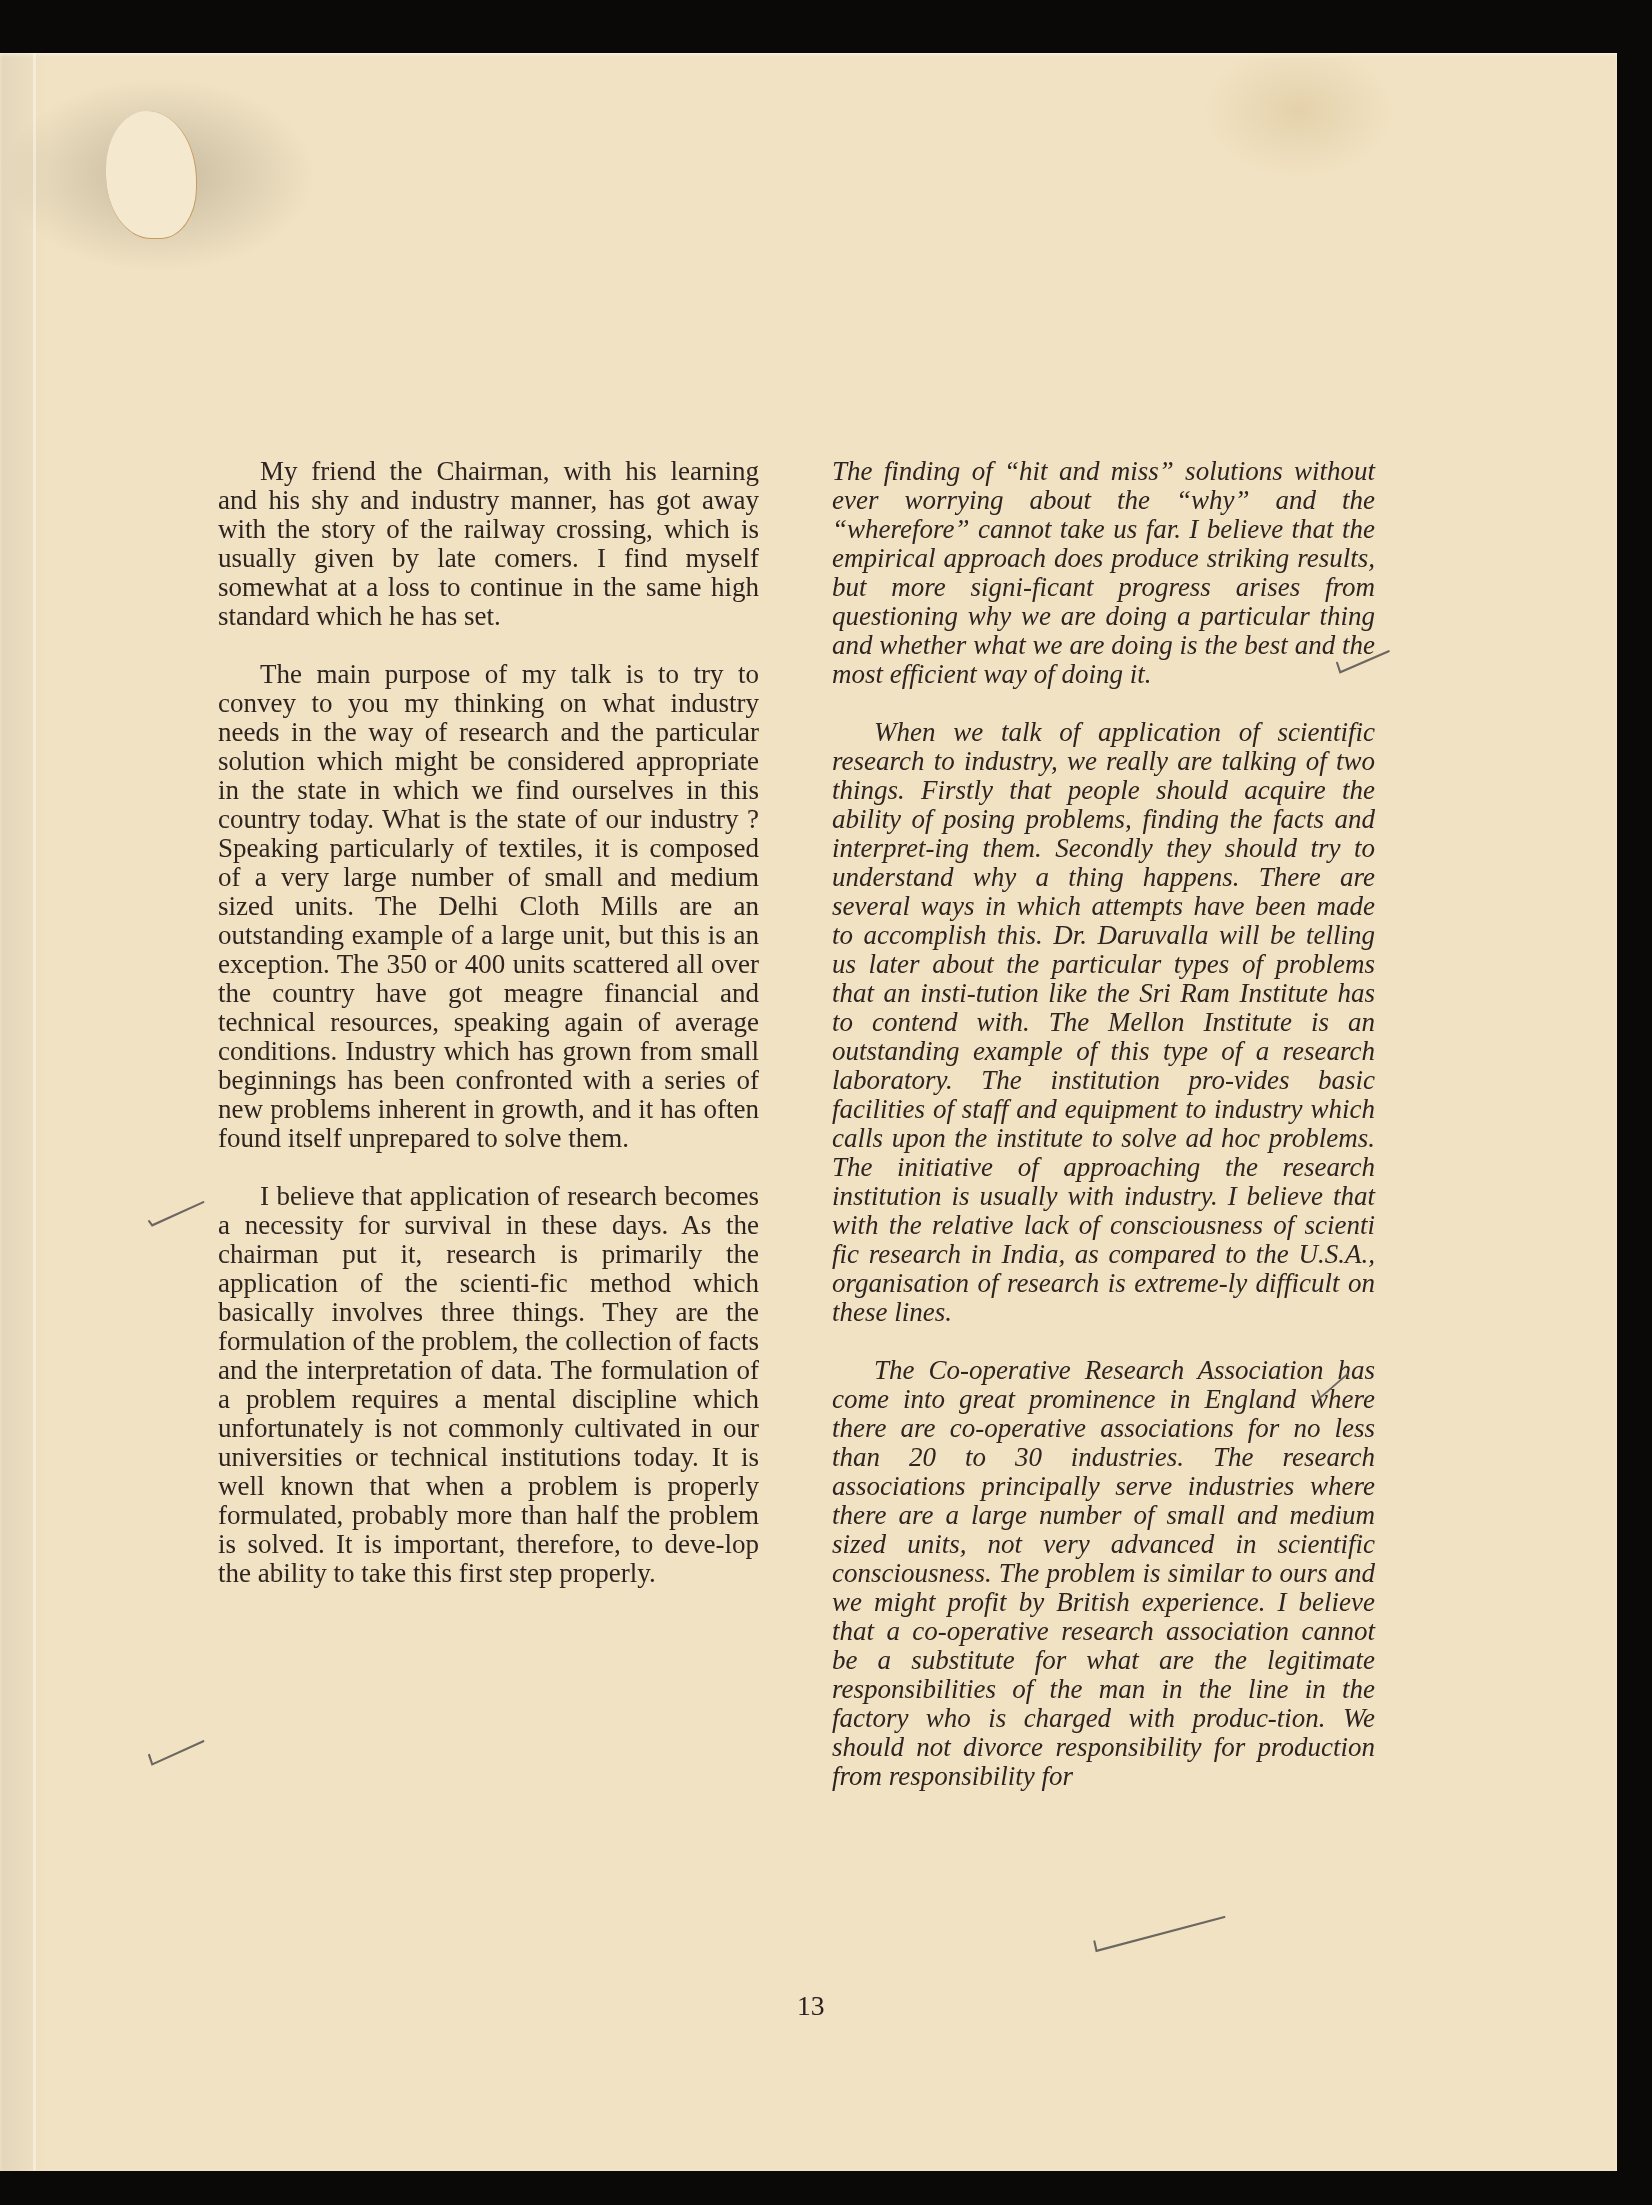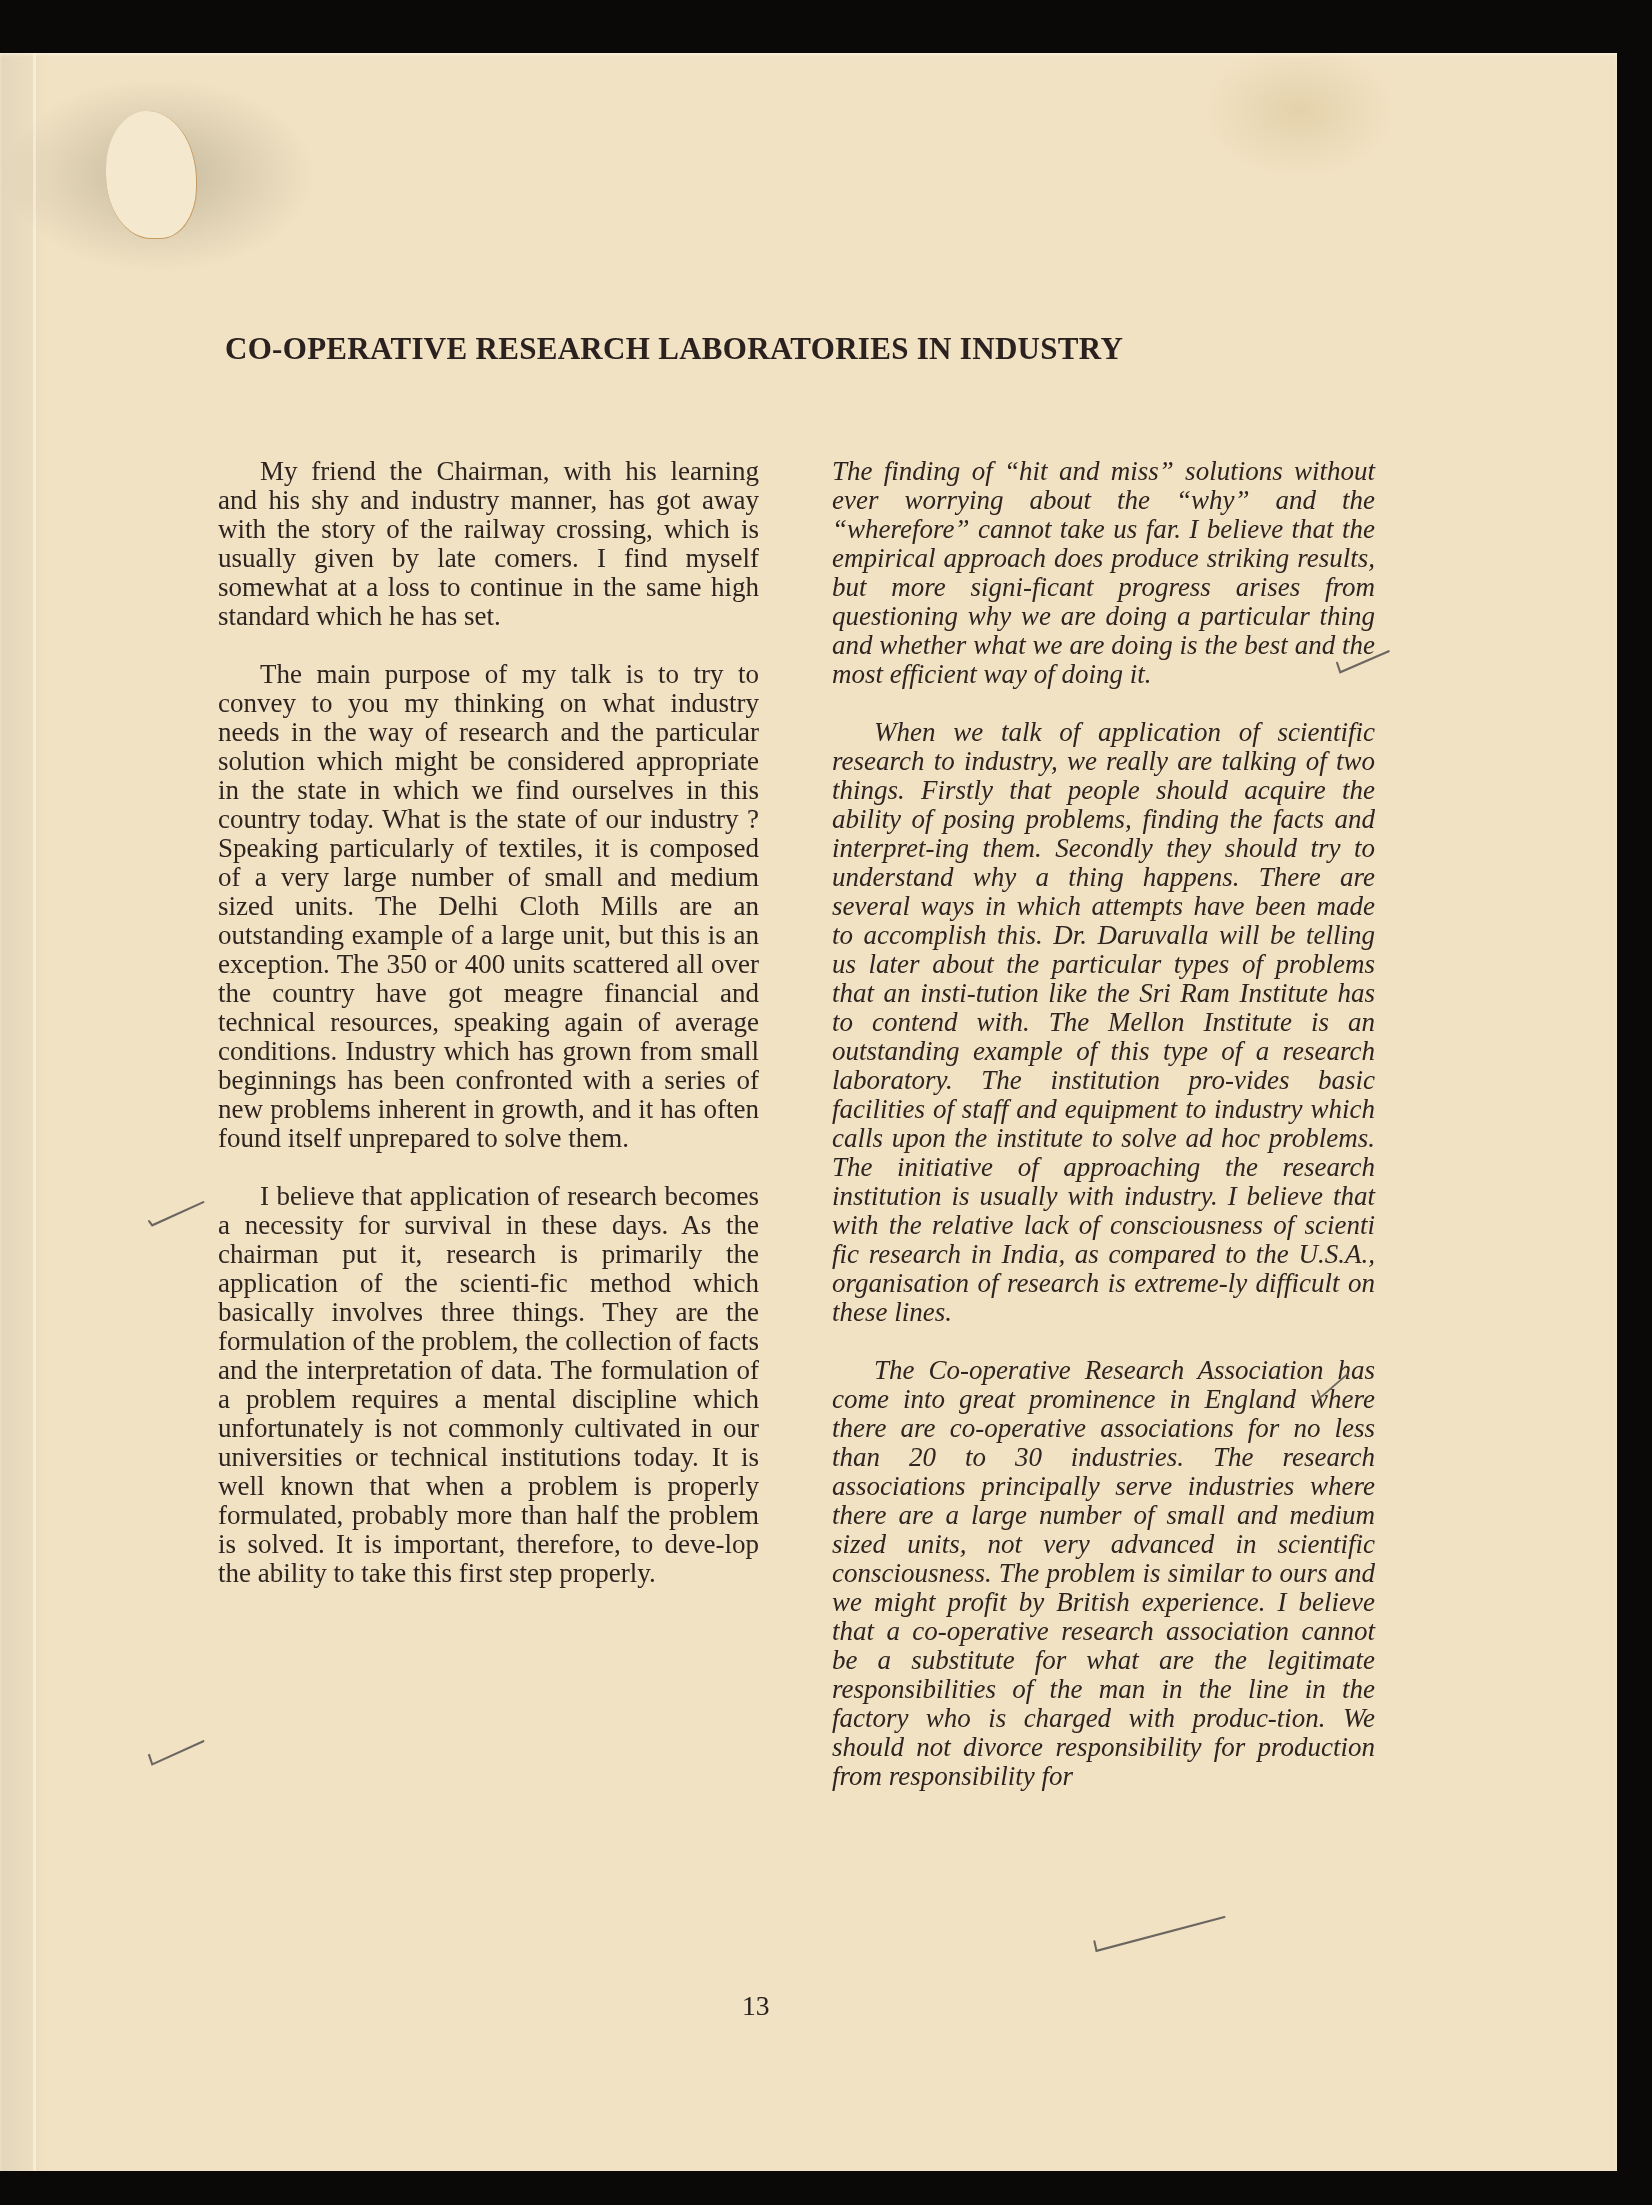--- a/index.html
+++ b/index.html
@@ -78,40 +78,39 @@
       text-align: justify;
     }
     .col-left { left: 218px; }
     .col-right { left: 832px; width: 543px; font-style: italic; }
     .para {
       margin: 0 0 29px 0;
     }
     .para.indent { text-indent: 42px; }
     .page-number {
       position: absolute;
-      left: 742px;
+      left: 797px;
       top: 1937px;
       font-family: "Liberation Serif", serif;
       font-size: 27.6px;
       color: #2b2220;
     }
     .tick {
       position: absolute;
       width: 58px;
       height: 26.5px;
     }
     .tick svg { width: 100%; height: 100%; overflow: visible; }
   </style>
 </head>
 <body>
 
 <div class="page">
   <div class="stain"></div>
 
-  <h1 class="title" style="margin:0;">CO-OPERATIVE RESEARCH LABORATORIES IN INDUSTRY</h1>
 
   <div class="column col-left">
     <p class="para indent">My friend the Chairman, with his learning and his shy and industry manner, has got away with the story of the railway crossing, which is usually given by late comers. I find myself somewhat at a loss to continue in the same high standard which he has set.</p>
     <p class="para indent">The main purpose of my talk is to try to convey to you my thinking on what industry needs in the way of research and the particular solution which might be considered appropriate in the state in which we find ourselves in this country today. What is the state of our industry ? Speaking particularly of textiles, it is composed of a very large number of small and medium sized units. The Delhi Cloth Mills are an outstanding example of a large unit, but this is an exception. The 350 or 400 units scattered all over the country have got meagre financial and technical resources, speaking again of average conditions. Industry which has grown from small beginnings has been confronted with a series of new problems inherent in growth, and it has often found itself unprepared to solve them.</p>
     <p class="para indent">I believe that application of research becomes a necessity for survival in these days. As the chairman put it, research is primarily the application of the scienti-fic method which basically involves three things. They are the formulation of the problem, the collection of facts and the interpretation of data. The formulation of a problem requires a mental discipline which unfortunately is not commonly cultivated in our universities or technical institutions today. It is well known that when a problem is properly formulated, probably more than half the problem is solved. It is important, therefore, to deve-lop the ability to take this first step properly.</p>
   </div>
 
   <div class="column col-right">
     <p class="para">The finding of “hit and miss” solutions without ever worrying about the “why” and the “wherefore” cannot take us far. I believe that the empirical approach does produce striking results, but more signi-ficant progress arises from questioning why we are doing a particular thing and whether what we are doing is the best and the most efficient way of doing it.</p>
     <p class="para indent">When we talk of application of scientific research to industry, we really are talking of two things. Firstly that people should acquire the ability of posing problems, finding the facts and interpret-ing them. Secondly they should try to understand why a thing happens. There are several ways in which attempts have been made to accomplish this. Dr. Daruvalla will be telling us later about the particular types of problems that an insti-tution like the Sri Ram Institute has to contend with. The Mellon Institute is an outstanding example of this type of a research laboratory. The institution pro-vides basic facilities of staff and equipment to industry which calls upon the institute to solve ad hoc problems. The initiative of approaching the research institution is usually with industry. I believe that with the relative lack of consciousness of scienti fic research in India, as compared to the U.S.A., organisation of research is extreme-ly difficult on these lines.</p>

